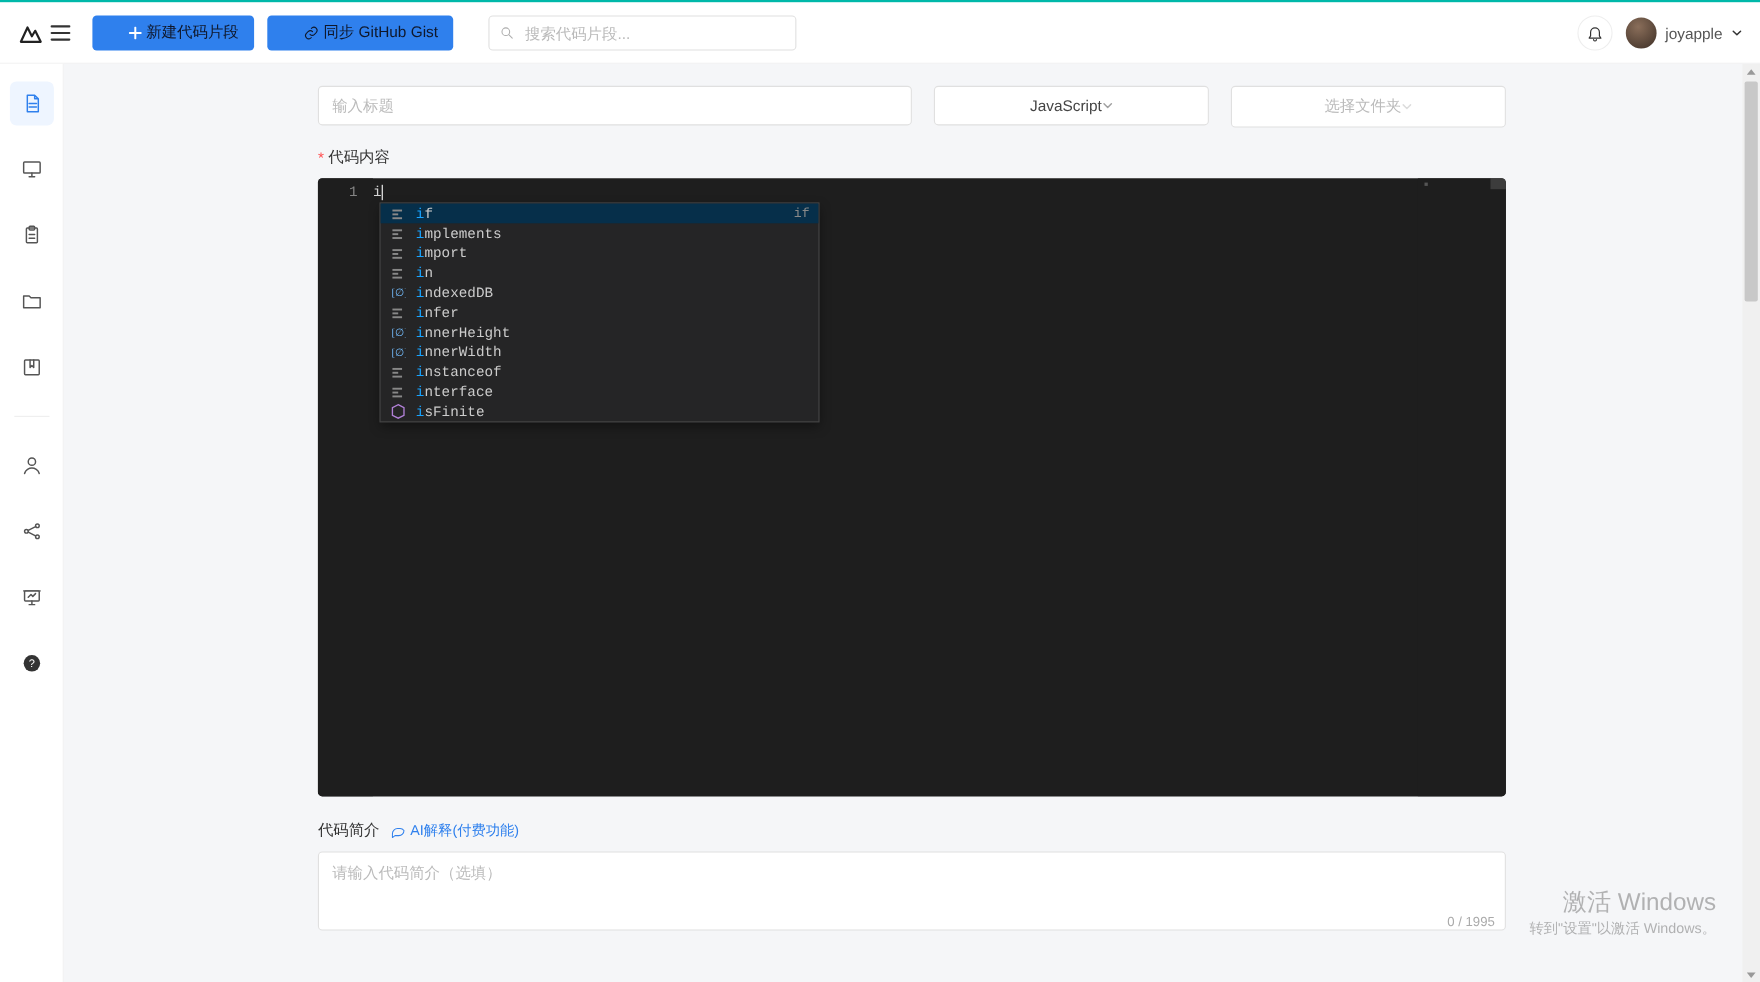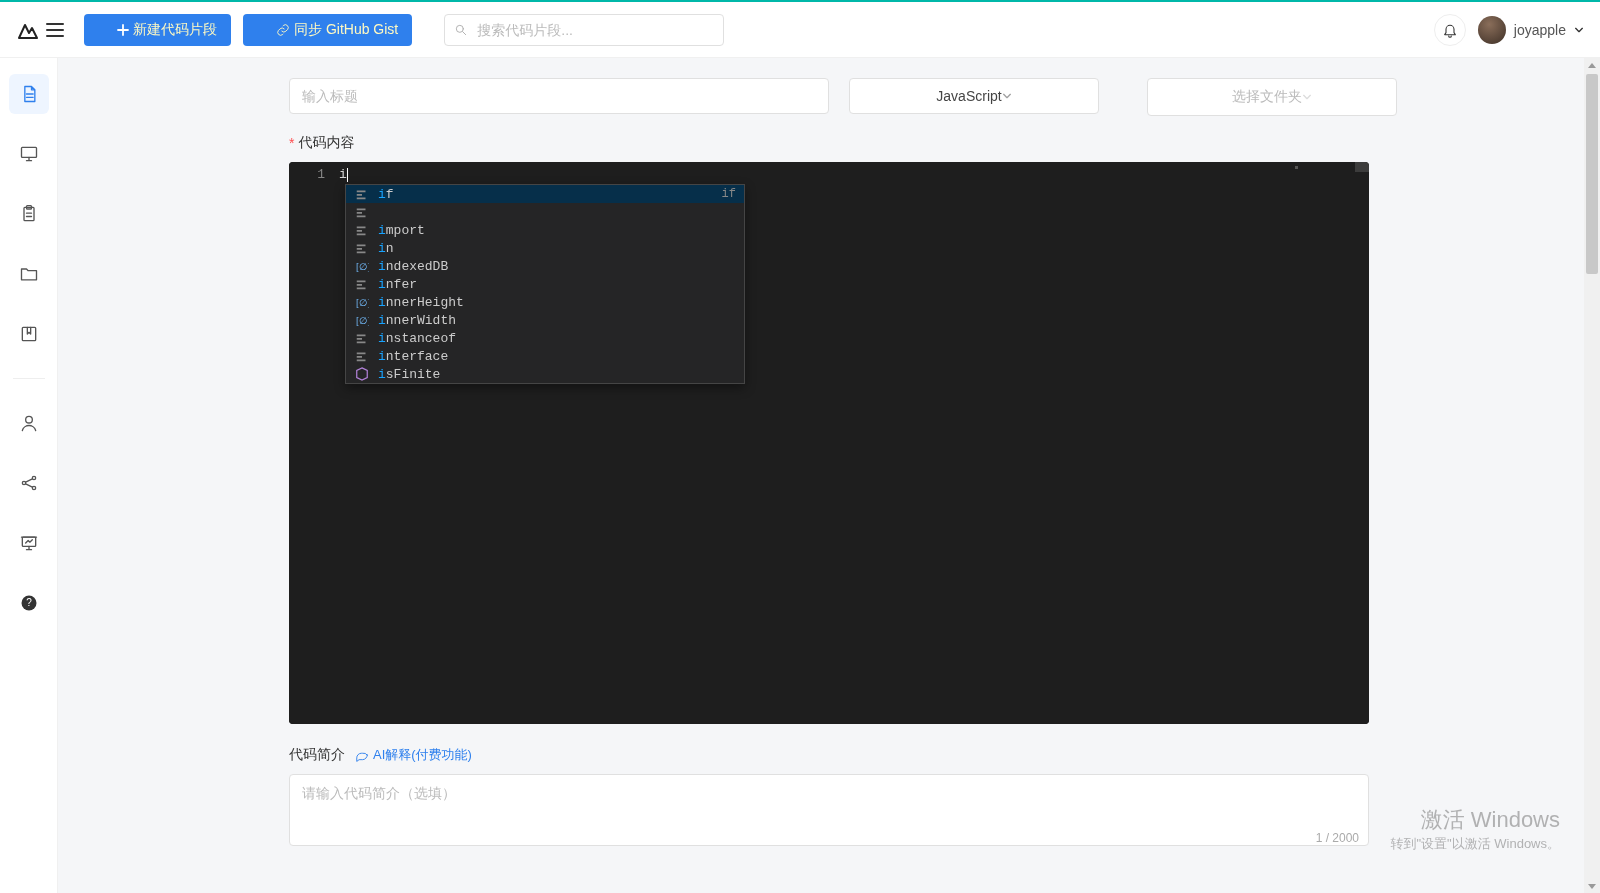--- a/index.html
+++ b/index.html
@@ -10,21 +10,21 @@
 
 .accent-top { height: 2px; background: #00b8a9; width: 100%; }
 
 
 .header { height: 56px; display: flex; align-items: center; padding: 0 16px; border-bottom: 1px solid #f0f0f0; gap: 12px; }
 .logo-wrap { display: flex; align-items: center; gap: 6px; margin-right: 8px;}
 .logo-svg { width: 24px; height: 24px; }
 .menu-icon { width:18px; height:14px; display:flex; flex-direction:column; justify-content:space-between; cursor:pointer;}
 .menu-icon span { height:2px; background:#333; border-radius:1px; display:block;}
 .btn { border: none; border-radius: 4px; padding: 7px 14px; font-size: 14px; cursor: pointer; display:inline-flex; align-items:center; gap:4px;}
-.btn-primary { background:#2f80ed; color:#fef9c3;padding-left:33px; }
+.btn-primary { background:#2f80ed; color:#0f172a;padding-left:33px; }
 .search-wrap { margin-left: 20px; position: relative; width: 280px; }
 .search-wrap input { width:100%; padding:7px 12px 7px 32px; border:1px solid #e0e0e0; border-radius:4px; font-size:14px; color:#333; background:#fff; }
 .search-wrap input::placeholder { color:#bbb; }
 .search-wrap .ico { position:absolute; left:10px; top:50%; transform:translateY(-50%); width:14px; height:14px; opacity:.4;}
 .header-spacer { flex:1; }
 .bell-wrap { width:32px; height:32px; border:1px solid #eee; border-radius:50%; display:flex; align-items:center; justify-content:center; cursor:pointer;}
 .avatar { width:28px; height:28px; border-radius:50%; background: radial-gradient(circle at 40% 30%, #8a6e5a, #3d2f26);}
 .user-block { display:flex; align-items:center; gap:8px; cursor:pointer; }
 .user-name { color:#555; }
 .chev { width:10px; height:10px; }
@@ -44,21 +44,21 @@
 .content { height:100%; overflow-y:auto; padding: 0 0 40px 0;}
 .form-area { max-width:1080px; margin: 0 auto; padding: 20px 0 0 0; }
 
 
 .row-inputs { display:flex; gap:20px; padding: 0 0 18px 0;}
 .field { position:relative;}
 .field input.text, .field .select { width:100%; padding:9px 12px; border:1px solid #e0e0e0; border-radius:4px; font-size:14px; background:#fff;}
 .field input.text::placeholder { color:#bbb;}
 .title-field { flex: 0 0 540px;}
 .lang-field { flex: 0 0 250px;}
-.folder-field { flex: 0 0 250px; margin-left: 28px;}
+.folder-field { flex: 0 0 250px;}
 .select { display:flex; align-items:center; justify-content:center; color:#444; cursor:pointer;}
 .select.placeholder { color:#bbb;}
 .select .chev { opacity:.5;}
 
 
 .section-label { display:flex; align-items:center; gap:4px; margin: 0 0 10px 0; font-size:14px;}
 .section-label .req { color:#ff4d4f;}
 
 
 .editor { background:#1e1e1e; border-radius:4px; height:562px; position:relative; font-family: Consolas, "Courier New", monospace; font-size:13px; color:#d4d4d4; overflow:hidden;}
@@ -276,20 +276,21 @@
                       <span class="detail">if</span>
                     </div>
                     <div class="suggest-row">
                       <span class="kind">
                         <svg width="14" height="14" viewBox="0 0 16 16">
                           <rect x="2" y="4" width="10" height="2" fill="#888"></rect>
                           <rect x="2" y="8" width="6" height="2" fill="#888"></rect>
                           <rect x="2" y="12" width="10" height="2" fill="#888"></rect>
                         </svg>
                       </span>
+                      <span class="label"><span class="match">i</span>mplements</span>
                     </div>
                     <div class="suggest-row">
                       <span class="kind">
                         <svg width="14" height="14" viewBox="0 0 16 16">
                           <rect x="2" y="4" width="10" height="2" fill="#888"></rect>
                           <rect x="2" y="8" width="6" height="2" fill="#888"></rect>
                           <rect x="2" y="12" width="10" height="2" fill="#888"></rect>
                         </svg>
                       </span>
                       <span class="label"><span class="match">i</span>mport</span>
@@ -380,21 +381,21 @@
             <span class="ai-link">
               <svg width="14" height="14" viewBox="0 0 24 24">
                   <path class="ico-stroke" stroke="#2f80ed" d="M21 12a8 8 0 01-8 8H7l-4 3v-6a8 8 0 018-8h2a8 8 0 018 3z"></path>
                 </svg>
               <span>AI解释(付费功能)</span>
             </span>
           </div>
 
           <div class="textarea-wrap">
             <textarea placeholder="请输入代码简介（选填）" style=""></textarea>
-            <div class="char-counter">1 / 2000</div>
+            <div class="char-counter">0 / 1995</div>
           </div>
 
         </div>
       </div>
 
       <div class="fake-scroll">
         <div class="thumb-up">
             <div class="tri up"></div>
           </div>
         <div class="thumb"></div>

